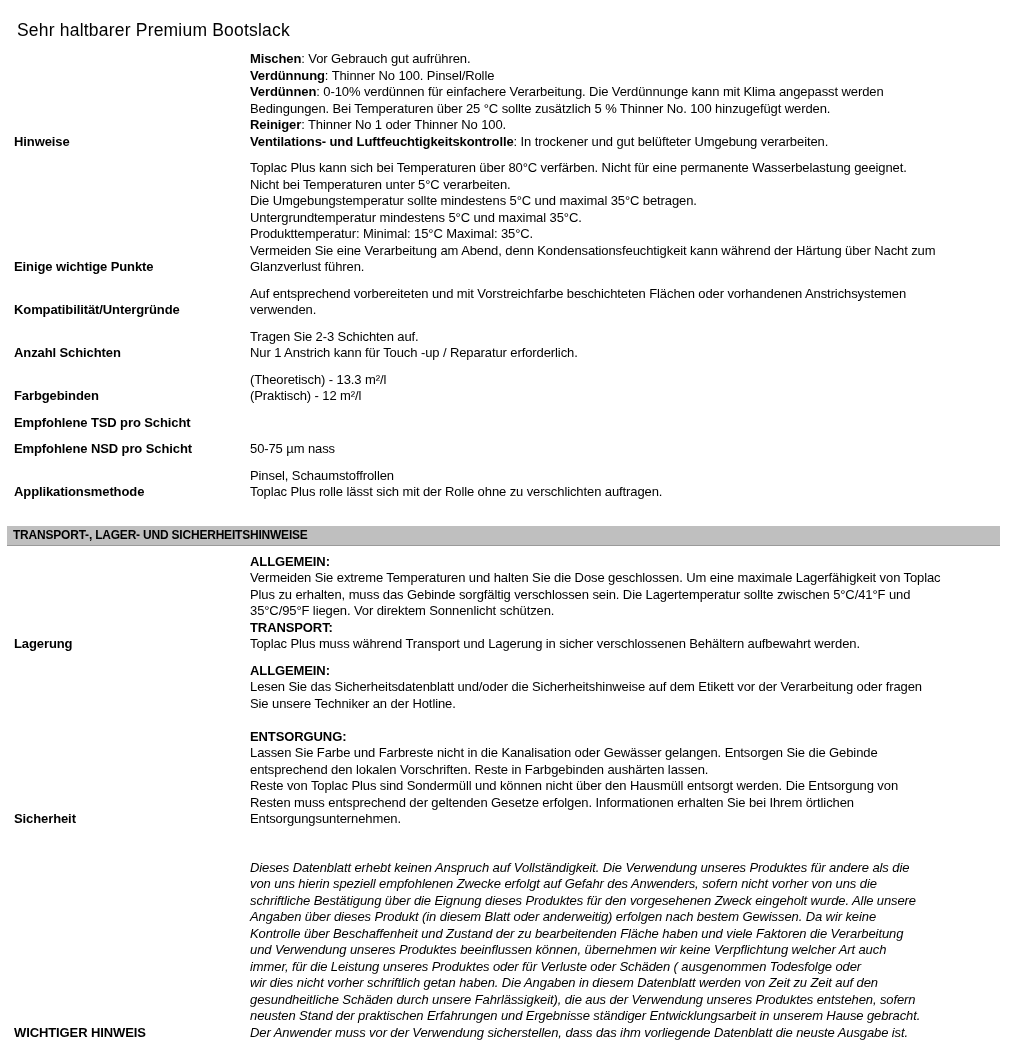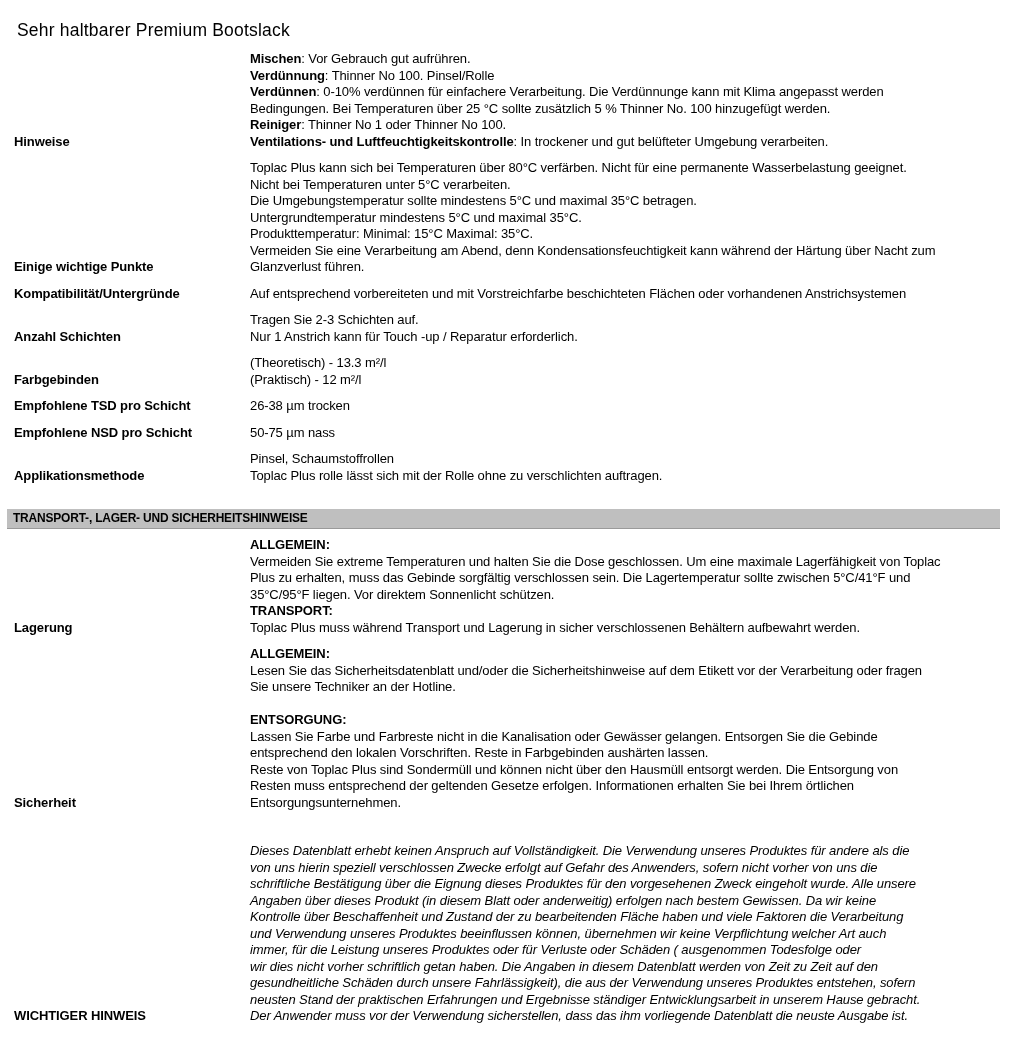--- a/index.html
+++ b/index.html
@@ -95,41 +95,39 @@
             <div class="line">Untergrundtemperatur mindestens 5°C und maximal 35°C.</div>
             <div class="line">Produkttemperatur: Minimal: 15°C Maximal: 35°C.</div>
             <div class="line">Vermeiden Sie eine Verarbeitung am Abend, denn Kondensationsfeuchtigkeit kann während der Härtung über Nacht zum</div>
             <div class="line">Glanzverlust führen.</div>
           </div>
         </div>
         <div class="row">
           <div class="row-label">Kompatibilität/Untergründe</div>
           <div class="row-value">
             <div class="line">Auf entsprechend vorbereiteten und mit Vorstreichfarbe beschichteten Flächen oder vorhandenen Anstrichsystemen</div>
+            <div class="line">verwenden.</div>
           </div>
         </div>
         <div class="row">
           <div class="row-label">Anzahl Schichten</div>
           <div class="row-value">
             <div class="line">Tragen Sie 2-3 Schichten auf.</div>
             <div class="line">Nur 1 Anstrich kann für Touch -up / Reparatur erforderlich.</div>
           </div>
         </div>
         <div class="row">
           <div class="row-label">Farbgebinden</div>
           <div class="row-value">
             <div class="line">(Theoretisch) - 13.3 m²/l</div>
             <div class="line">(Praktisch) - 12 m²/l</div>
           </div>
         </div>
         <div class="row">
           <div class="row-label">Empfohlene TSD pro Schicht</div>
-          <div class="row-value">
-            <div class="line">26-38 µm trocken</div>
-          </div>
         </div>
         <div class="row">
           <div class="row-label">Empfohlene NSD pro Schicht</div>
           <div class="row-value">
             <div class="line">50-75 µm nass</div>
           </div>
         </div>
         <div class="row">
           <div class="row-label">Applikationsmethode</div>
           <div class="row-value">
@@ -163,21 +161,21 @@
             <div class="line">entsprechend den lokalen Vorschriften. Reste in Farbgebinden aushärten lassen.</div>
             <div class="line">Reste von Toplac Plus sind Sondermüll und können nicht über den Hausmüll entsorgt werden. Die Entsorgung von</div>
             <div class="line">Resten muss entsprechend der geltenden Gesetze erfolgen. Informationen erhalten Sie bei Ihrem örtlichen</div>
             <div class="line">Entsorgungsunternehmen.</div>
           </div>
         </div>
         <div class="row gap-before">
           <div class="row-label">WICHTIGER HINWEIS</div>
           <div class="row-value italic">
             <div class="line">Dieses Datenblatt erhebt keinen Anspruch auf Vollständigkeit. Die Verwendung unseres Produktes für andere als die</div>
-            <div class="line">von uns hierin speziell verschlossen Zwecke erfolgt auf Gefahr des Anwenders, sofern nicht vorher von uns die</div>
+            <div class="line">von uns hierin speziell empfohlenen Zwecke erfolgt auf Gefahr des Anwenders, sofern nicht vorher von uns die</div>
             <div class="line">schriftliche Bestätigung über die Eignung dieses Produktes für den vorgesehenen Zweck eingeholt wurde. Alle unsere</div>
             <div class="line">Angaben über dieses Produkt (in diesem Blatt oder anderweitig) erfolgen nach bestem Gewissen. Da wir keine</div>
             <div class="line">Kontrolle über Beschaffenheit und Zustand der zu bearbeitenden Fläche haben und viele Faktoren die Verarbeitung</div>
             <div class="line">und Verwendung unseres Produktes beeinflussen können, übernehmen wir keine Verpflichtung welcher Art auch</div>
             <div class="line">immer, für die Leistung unseres Produktes oder für Verluste oder Schäden ( ausgenommen Todesfolge oder</div>
             <div class="line">wir dies nicht vorher schriftlich getan haben. Die Angaben in diesem Datenblatt werden von Zeit zu Zeit auf den</div>
             <div class="line">gesundheitliche Schäden durch unsere Fahrlässigkeit), die aus der Verwendung unseres Produktes entstehen, sofern</div>
             <div class="line">neusten Stand der praktischen Erfahrungen und Ergebnisse ständiger Entwicklungsarbeit in unserem Hause gebracht.</div>
             <div class="line">Der Anwender muss vor der Verwendung sicherstellen, dass das ihm vorliegende Datenblatt die neuste Ausgabe ist.</div>
           </div>

